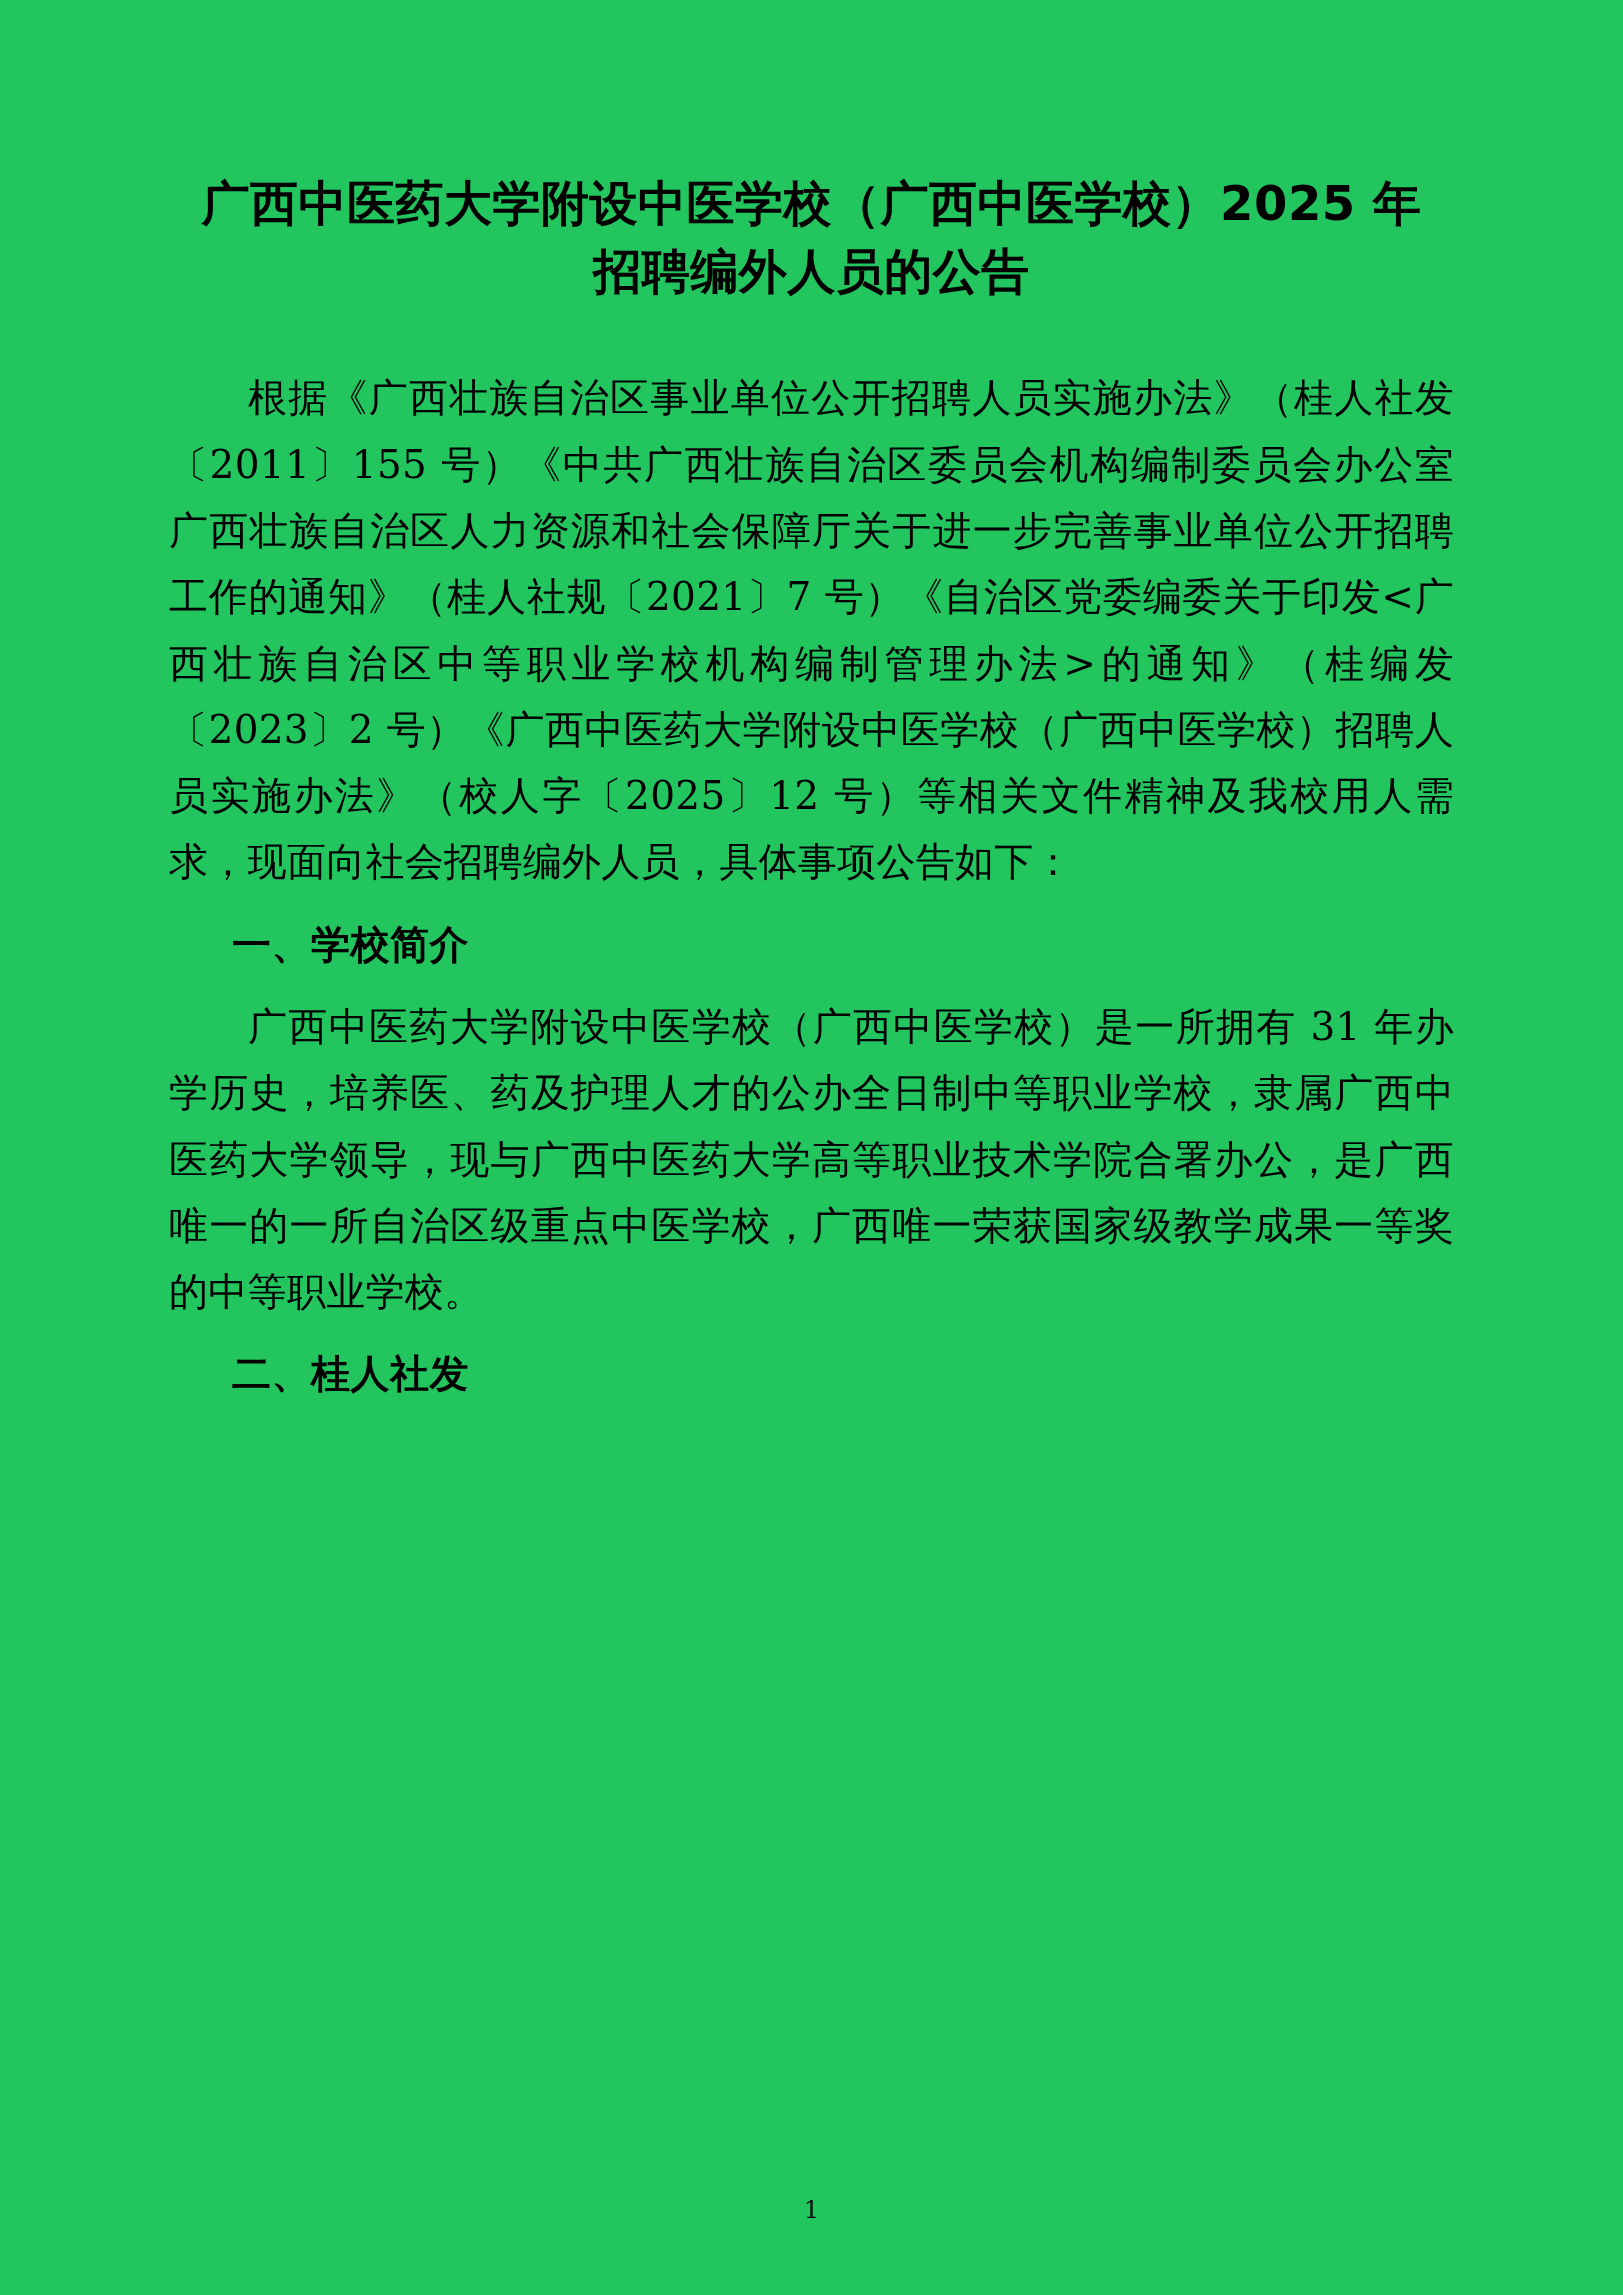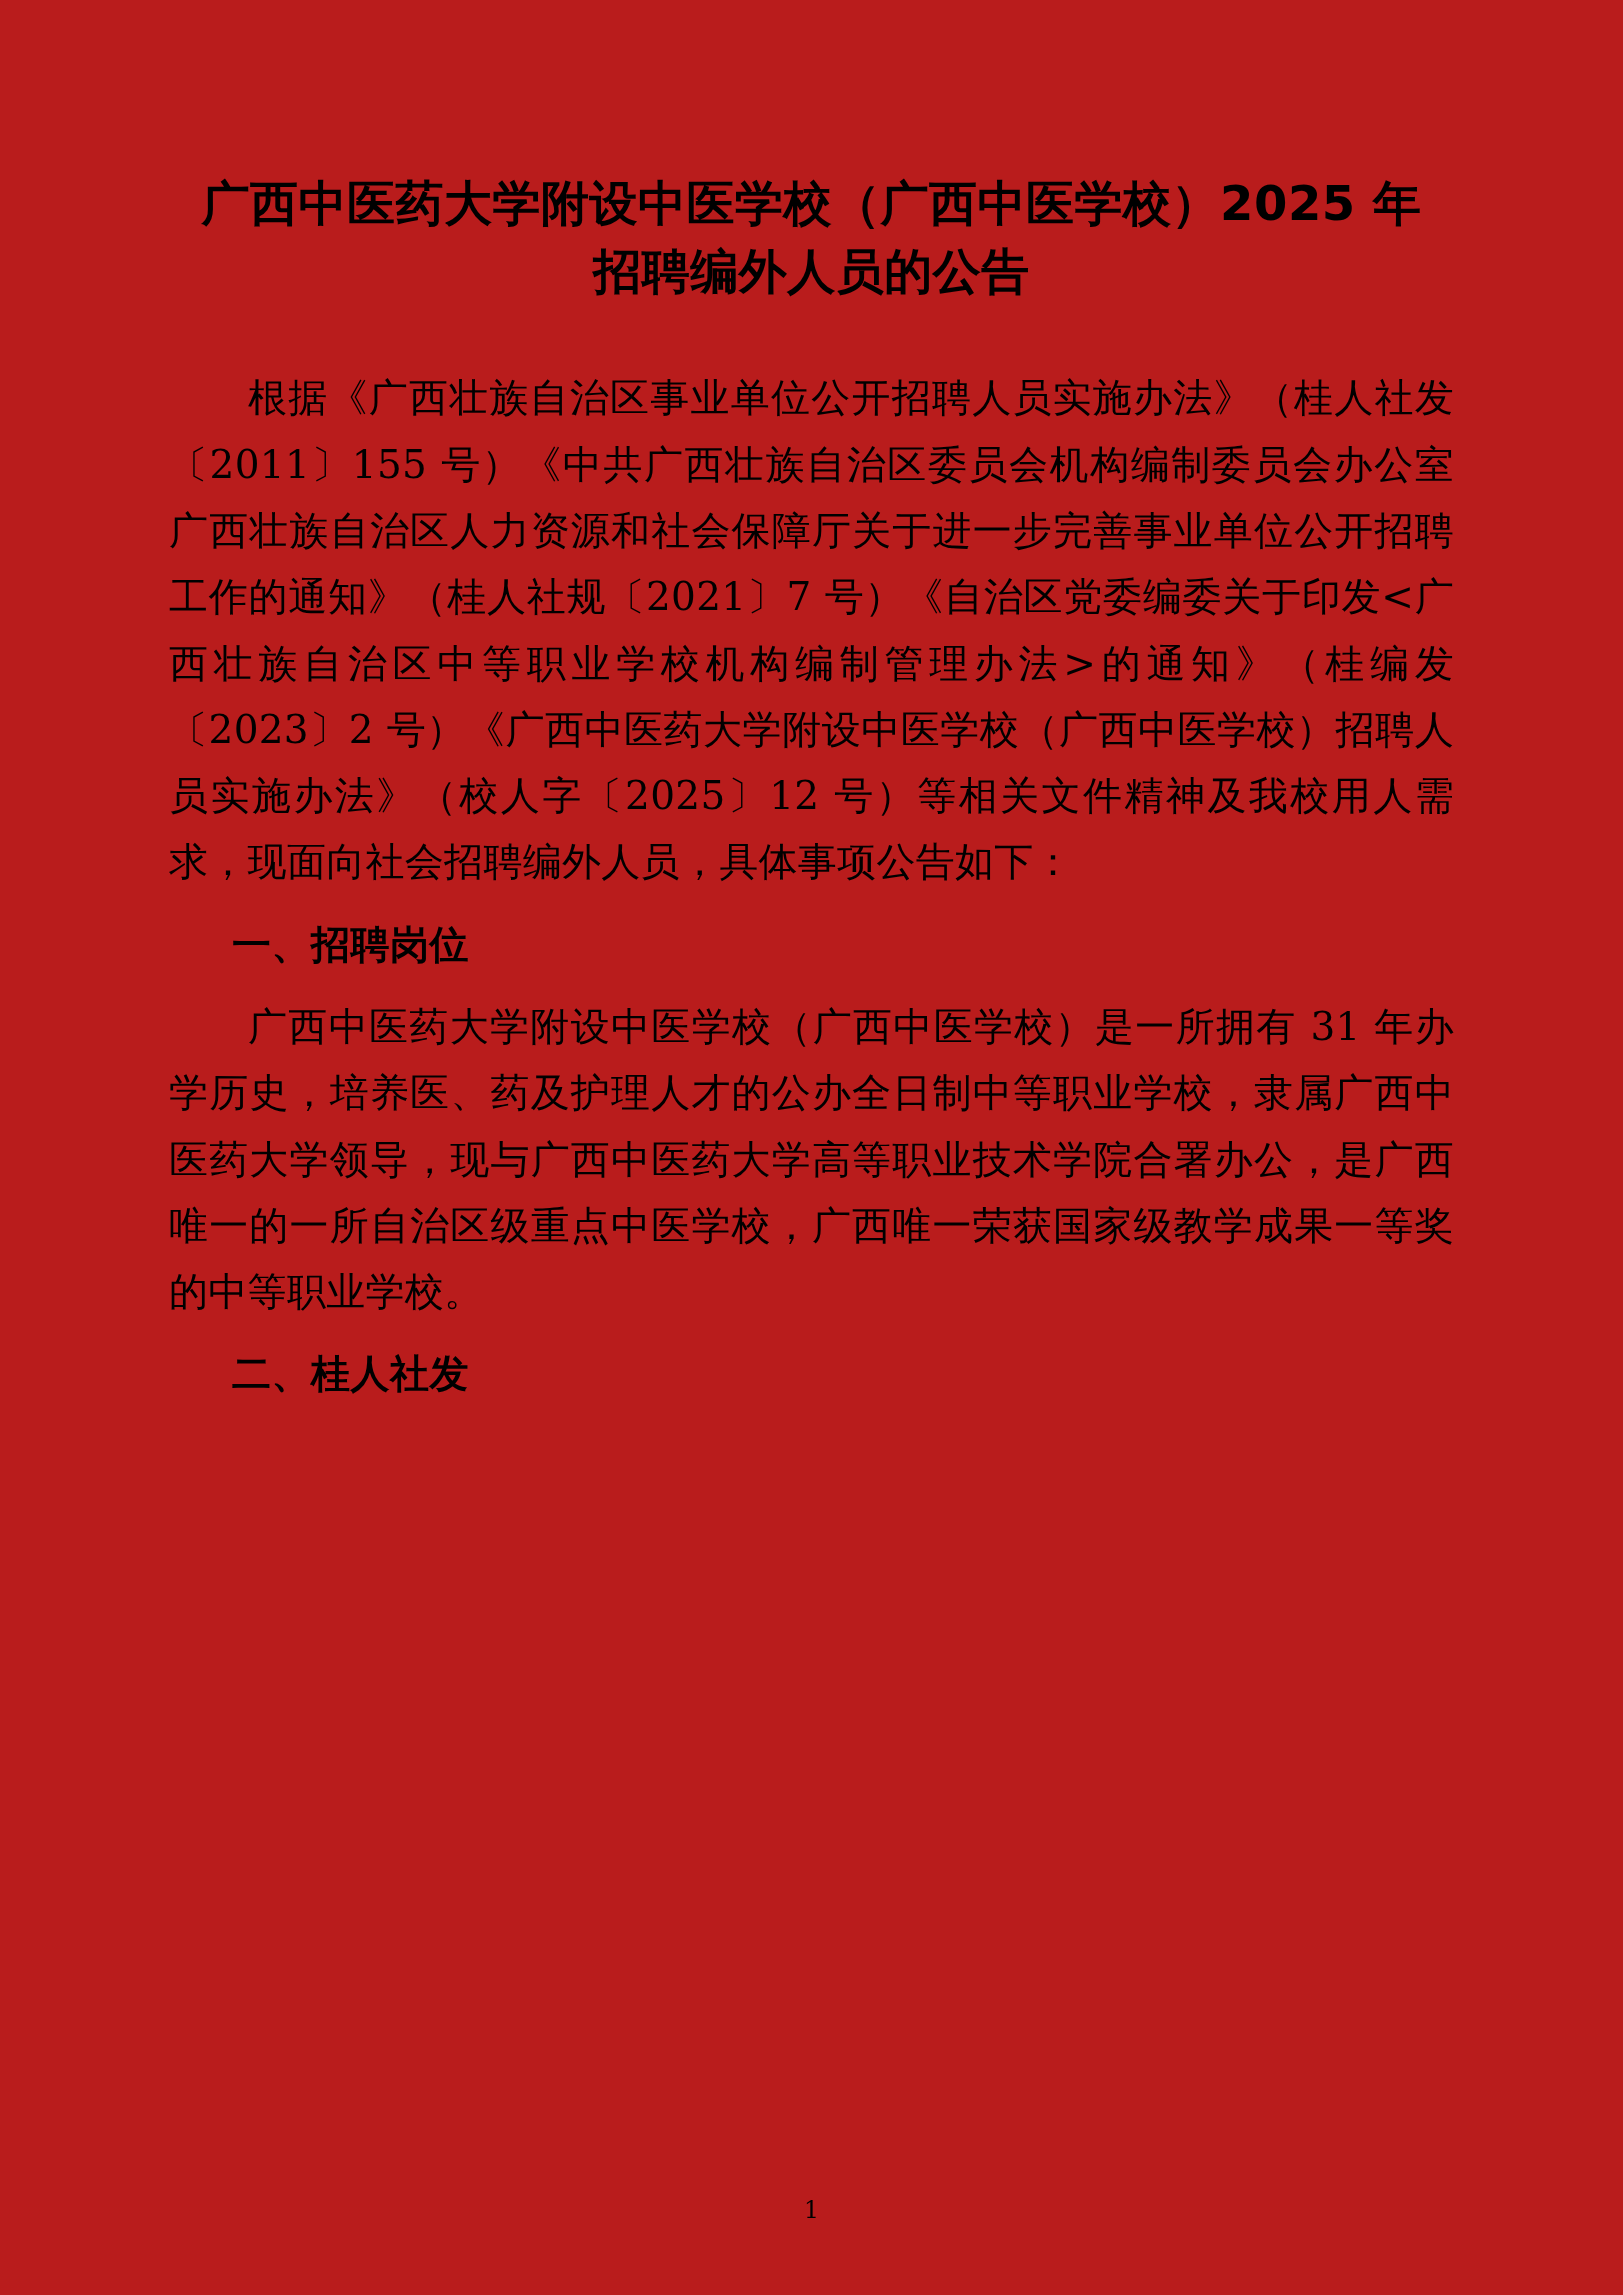--- a/index.html
+++ b/index.html
@@ -9,21 +9,21 @@
   }
   body {
     font-family: "DejaVu Serif", "Liberation Serif", serif;
     color: #000000;
   }
   .page {
     position: relative;
     width: 1623px;
     height: 2295px;
     margin: 0 auto;
-    background: #b91c1c;
+    background: #22c55e;
     box-sizing: border-box;
     padding: 169px 153px 0 153px;
   }
   .doc-title {
     font-family: "DejaVu Sans", "Liberation Sans", sans-serif;
     font-weight: bold;
     font-size: 48px;
     line-height: 1.42;
     text-align: center;
     letter-spacing: 0.5px;
@@ -64,21 +64,21 @@
 <body>
 
 <div class="page">
 
   <h1 class="doc-title">广西中医药大学附设中医学校（广西中医学校）2025 年招聘编外人员的公告</h1>
 
   <div class="body-block">
 
     <p class="para">根据《广西壮族自治区事业单位公开招聘人员实施办法》（桂人社发〔2011〕155 号）《中共广西壮族自治区委员会机构编制委员会办公室 广西壮族自治区人力资源和社会保障厅关于进一步完善事业单位公开招聘工作的通知》（桂人社规〔2021〕7 号）《自治区党委编委关于印发&lt;广西壮族自治区中等职业学校机构编制管理办法&gt;的通知》（桂编发〔2023〕2 号）《广西中医药大学附设中医学校（广西中医学校）招聘人员实施办法》（校人字〔2025〕12 号）等相关文件精神及我校用人需求，现面向社会招聘编外人员，具体事项公告如下：</p>
 
-    <h2 class="section">一、招聘岗位</h2>
+    <h2 class="section">一、学校简介</h2>
 
     <p class="para">广西中医药大学附设中医学校（广西中医学校）是一所拥有 31 年办学历史，培养医、药及护理人才的公办全日制中等职业学校，隶属广西中医药大学领导，现与广西中医药大学高等职业技术学院合署办公，是广西唯一的一所自治区级重点中医学校，广西唯一荣获国家级教学成果一等奖的中等职业学校。</p>
 
     <h2 class="section">二、桂人社发</h2>
 
 
   </div>
 
   <div class="page-number">1</div>
 

